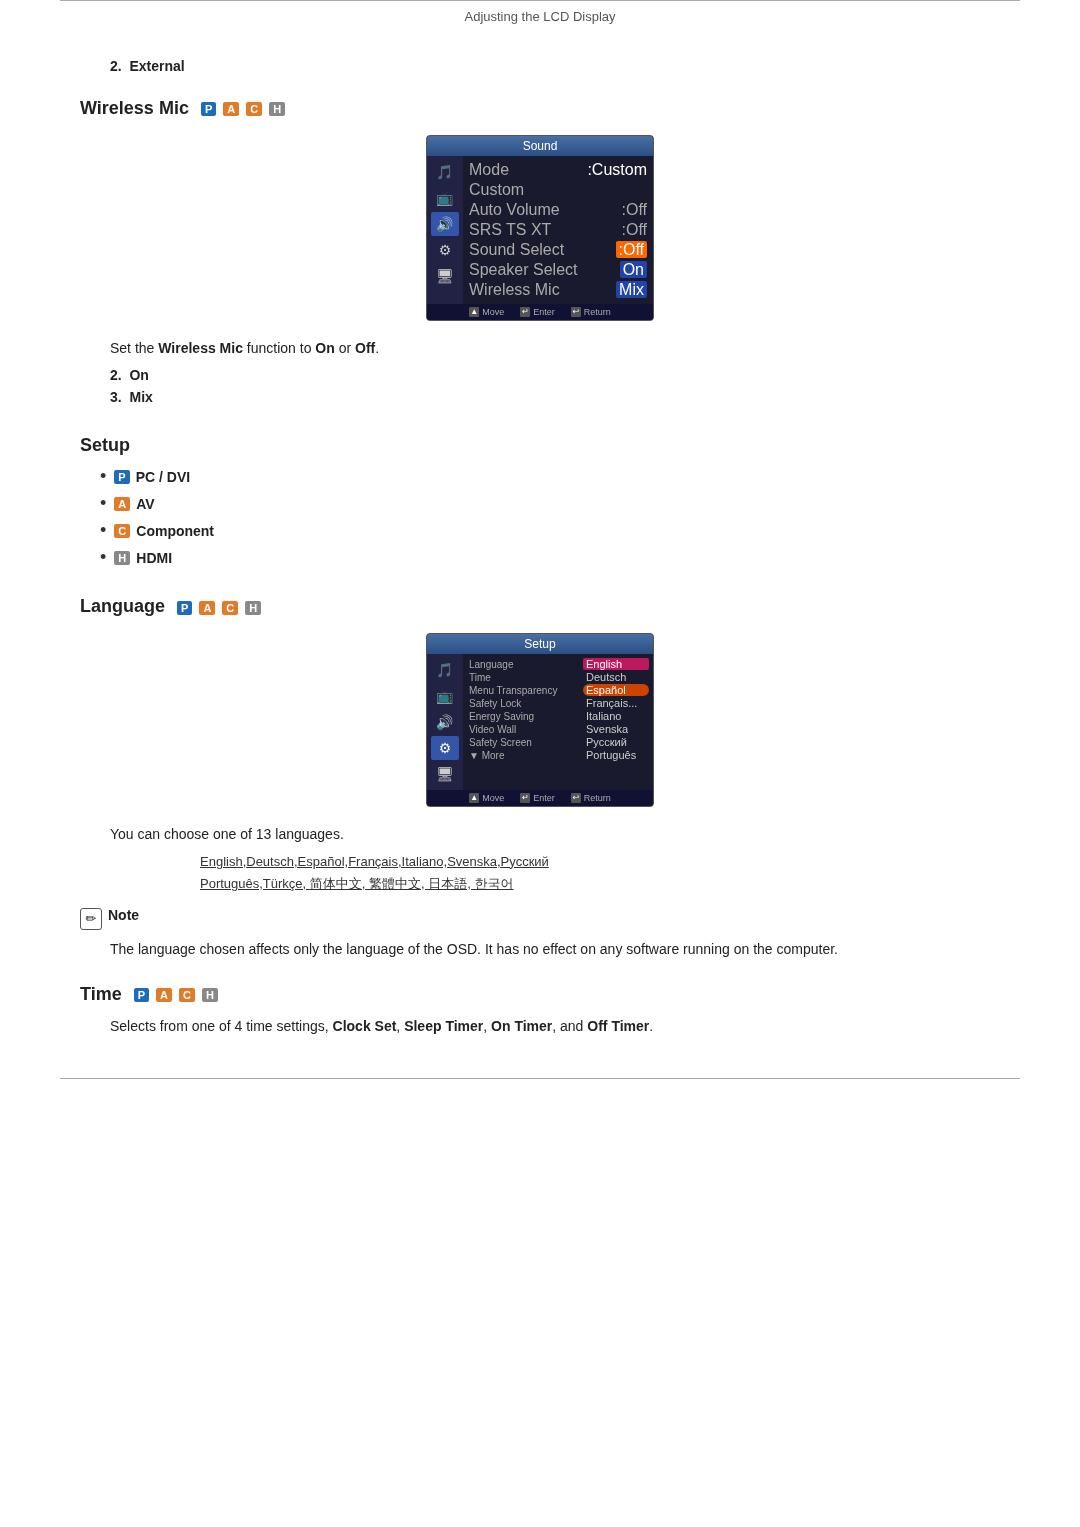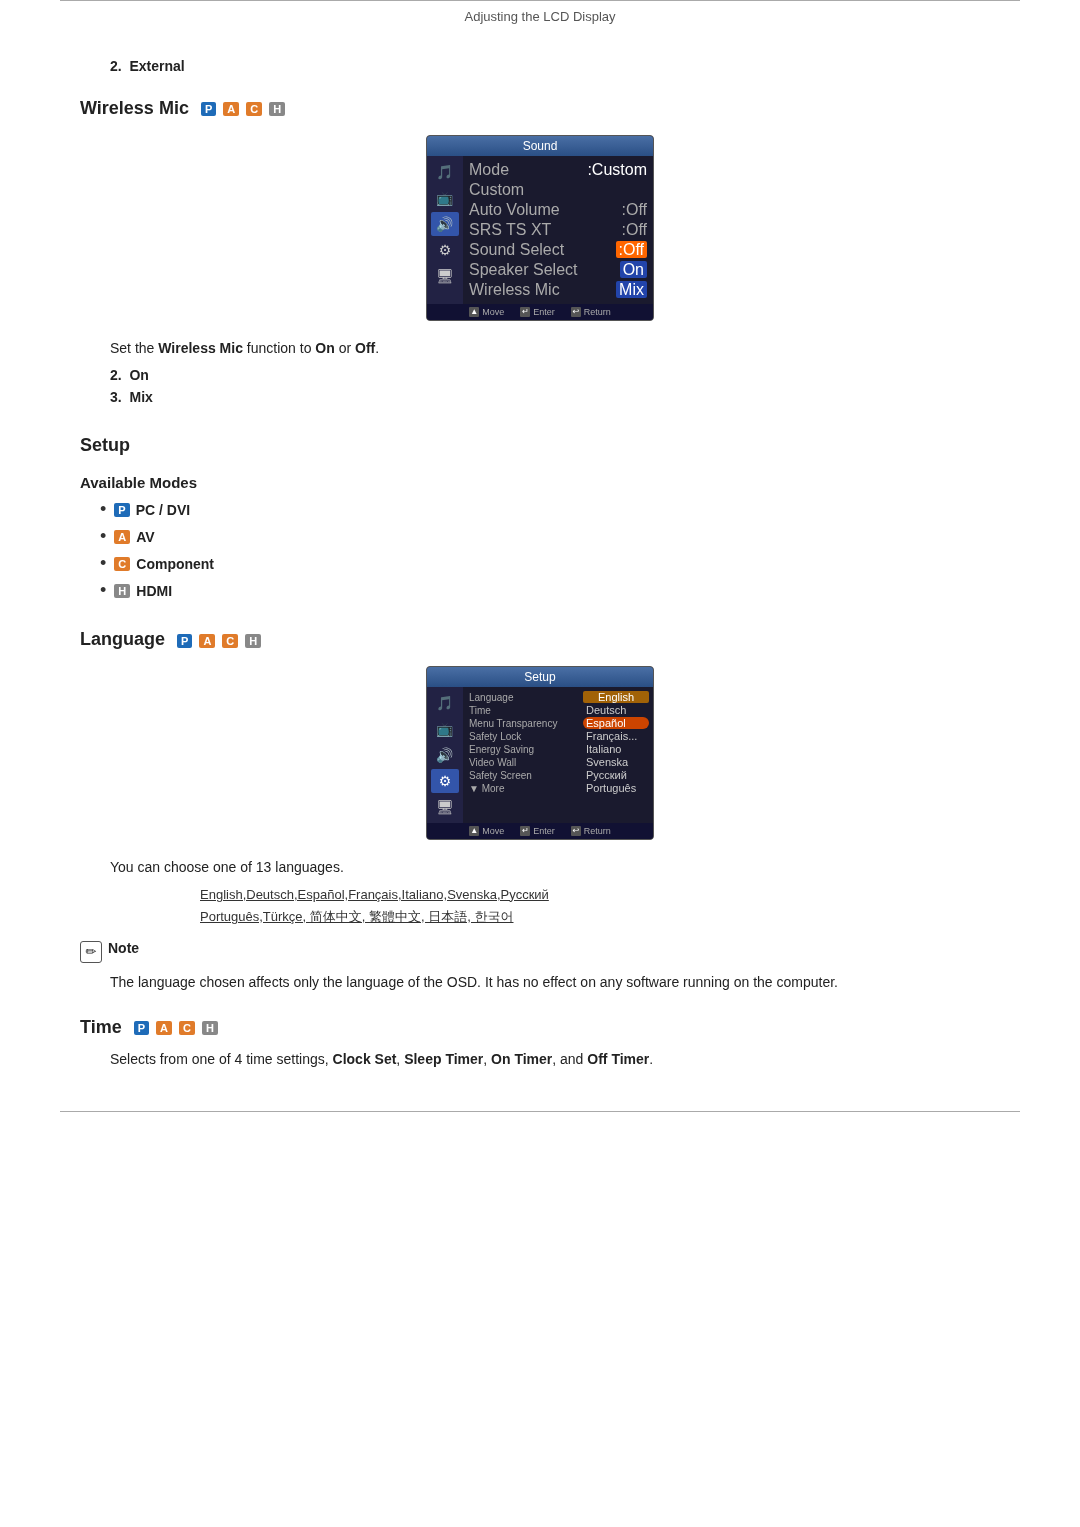--- a/index.html
+++ b/index.html
@@ -203,24 +203,23 @@
       line-height: 10px;
     }
 
     .lang-item {
       padding: 0 3px;
       color: #ccc;
       white-space: nowrap;
     }
 
     .lang-item.selected {
-      background: #a16207;
-      color: #fff;
-      border-radius: 2px;
-      text-align: center;
+      background: #be185d;
+      color: #fff;
+      border-radius: 2px;
     }
 
     .lang-item.highlighted-orange {
       background: #cc4400;
       color: #fff;
       border-radius: 6px;
     }
 
     .note-box {
       display: flex;
@@ -343,23 +342,20 @@
     Set the <strong>Wireless Mic</strong> function to <strong>On</strong> or <strong>Off</strong>.
   </p>
 
   <div class="numbered-item"><strong>2.</strong>&nbsp;&nbsp;<strong>On</strong></div>
   <div class="numbered-item"><strong>3.</strong>&nbsp;&nbsp;<strong>Mix</strong></div>
 
   <div class="section-heading" style="margin-top:30px;">
     <span>Setup</span>
   </div>
 
-  <div class="sub-heading">
-    <span>Available Modes</span>
-  </div>
 
   <div class="bullet-item">
     <span class="bullet-dot">•</span>
     <span class="badge badge-p">P</span>
     <strong>PC / DVI</strong>
   </div>
   <div class="bullet-item">
     <span class="bullet-dot">•</span>
     <span class="badge badge-a">A</span>
     <strong>AV</strong>

